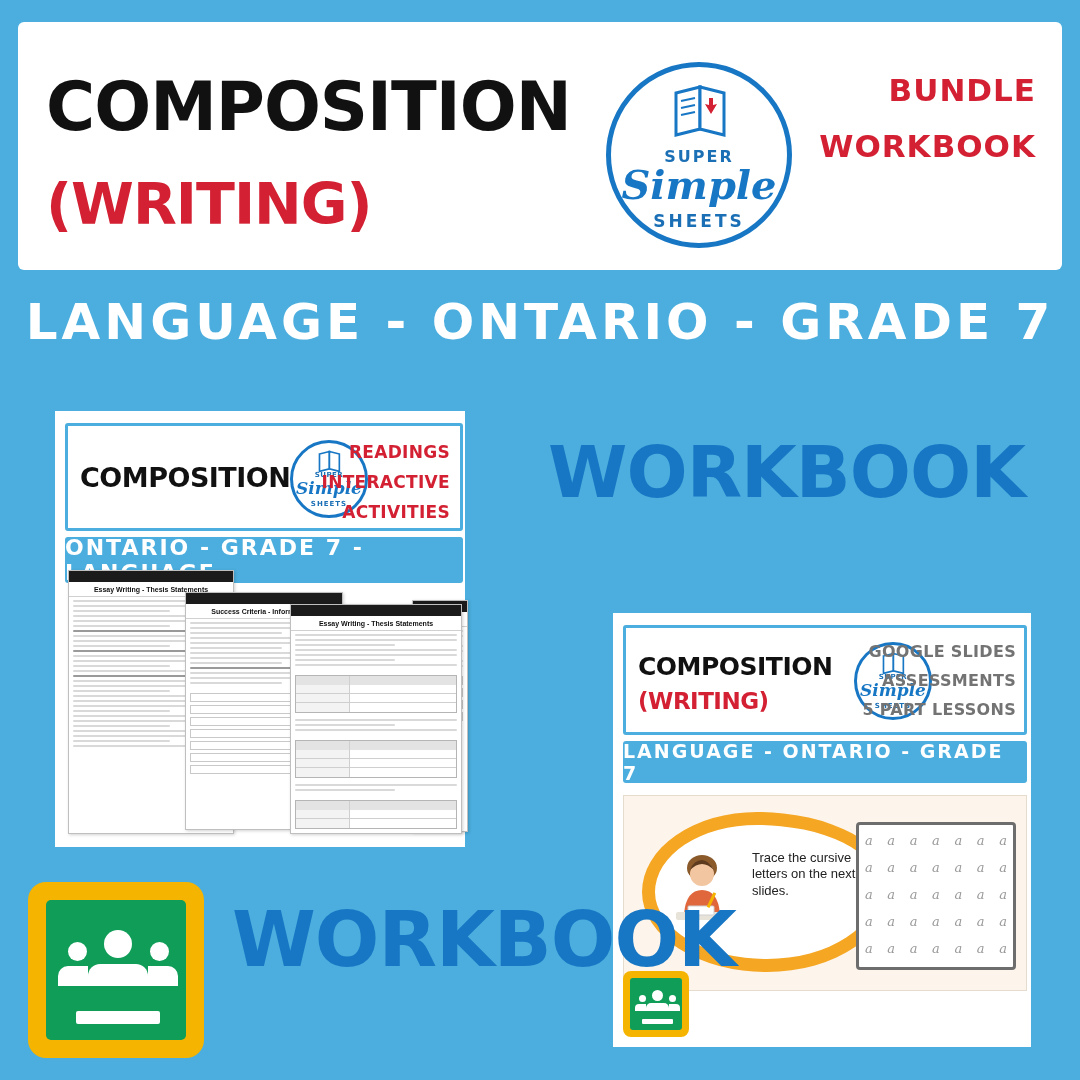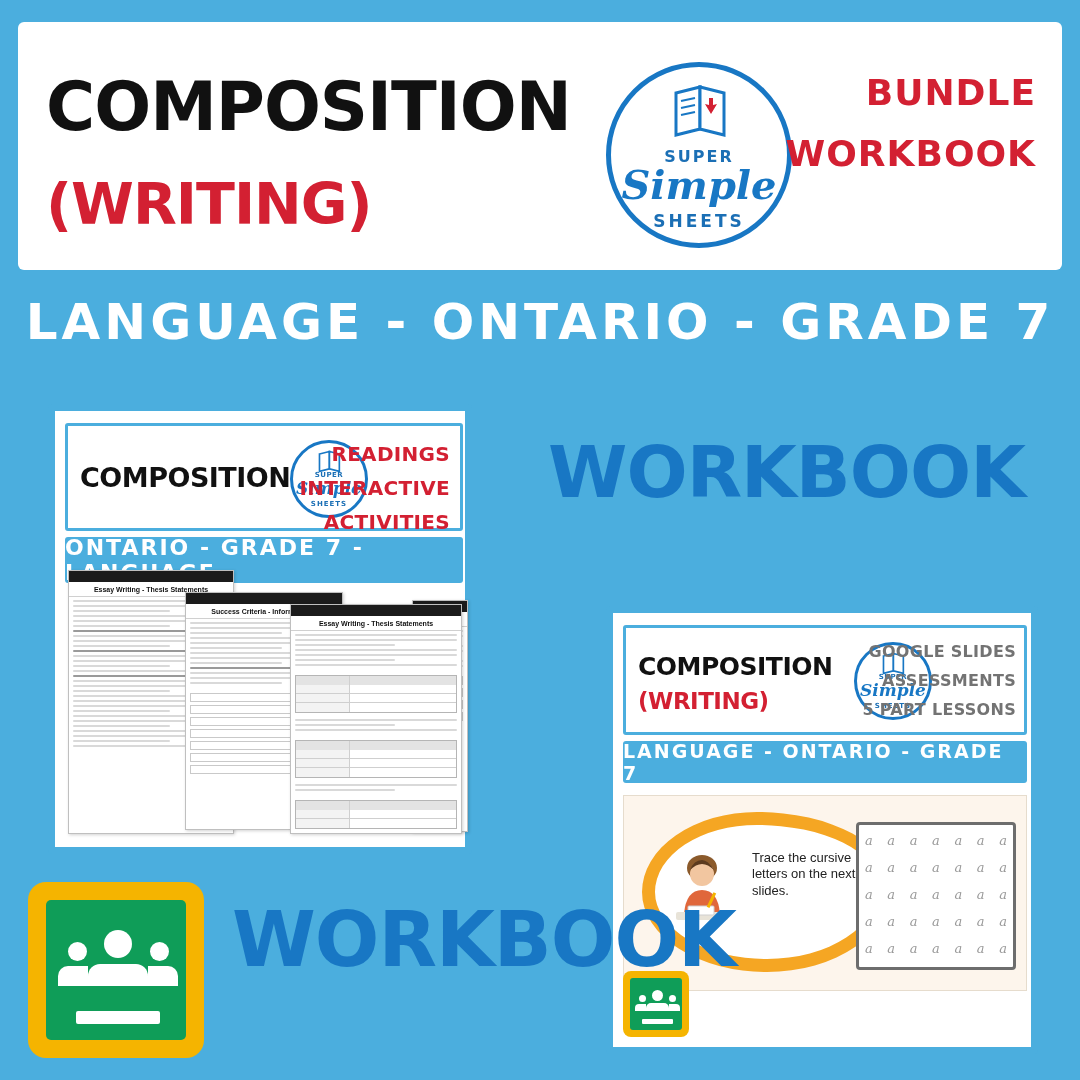--- a/index.html
+++ b/index.html
@@ -88,21 +88,21 @@
 
   .header-tags {
     position: absolute;
     right: 26px; top: 50px;
     width: 330px;
     text-align: right;
   }
   .header-tags div {
     font-family: "DejaVu Sans", sans-serif;
     font-weight: bold;
-    font-size: 36px;
+    font-size: 31px;
     letter-spacing: 1px;
     color: #D32032;
     margin-bottom: 20px;
     white-space: nowrap;
   }
 
   
   .band {
     position: absolute;
     left: 0; top: 272px;
@@ -161,21 +161,21 @@
   .wb-logo .bk { position:absolute; left:50%; top:6px; transform:translateX(-50%); }
 
   .wb-tags {
     position: absolute;
     right: 10px; top: 16px;
     text-align: right;
   }
   .wb-tags div {
     font-family: "DejaVu Sans", sans-serif;
     font-weight: bold;
-    font-size: 20px;
+    font-size: 17px;
     color: #D32032;
     margin-bottom: 10px;
     letter-spacing: 0.3px;
   }
   .wb-band {
     position: absolute;
     left: 10px; top: 126px;
     width: 398px; height: 46px;
     background: #4BAEDE;
     border-radius: 3px;

